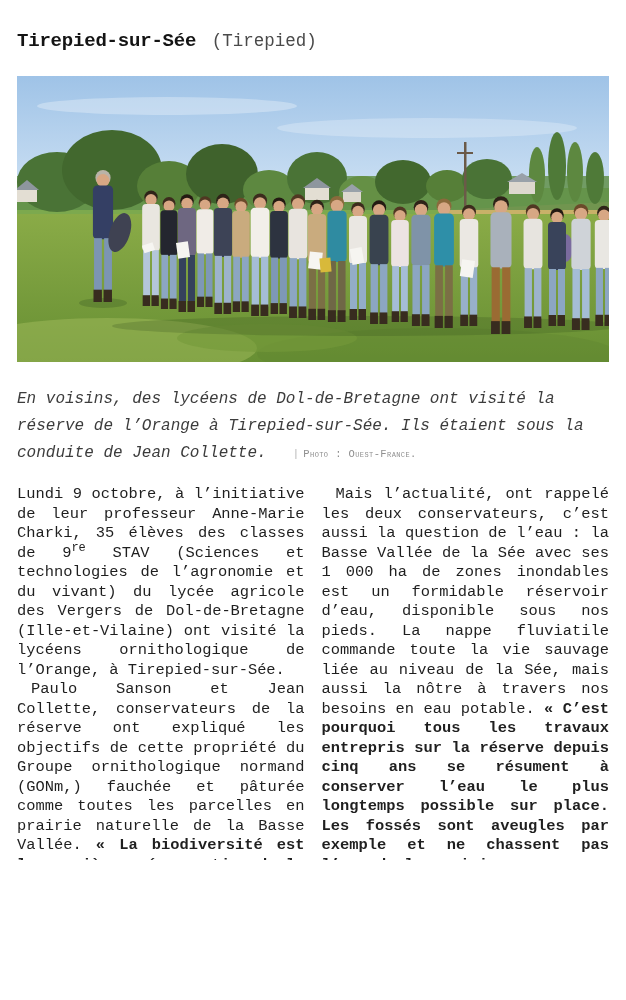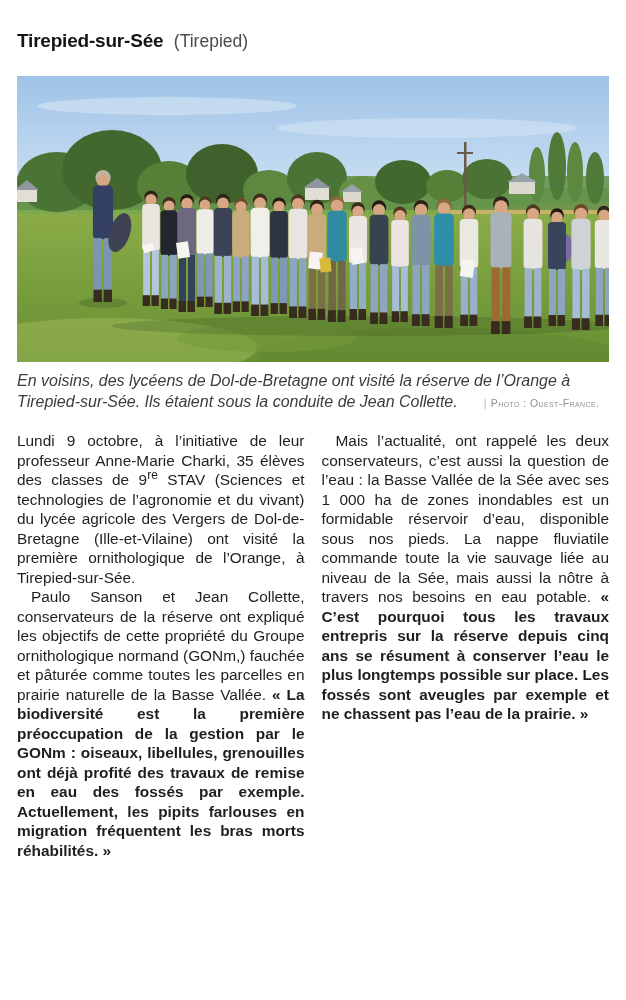--- a/index.html
+++ b/index.html
@@ -1,32 +1,32 @@
 <!DOCTYPE html>
 <html lang="fr"><head>
 <meta charset="utf-8">
 <style>
   html,body{margin:0;padding:0;background:#ffffff;}
   .page{
     width:626px;height:860px;box-sizing:border-box;
     padding:30px 17px 0 17px;background:#ffffff;
-    font-family:Liberation Sans, sans-serif;
+    font-family:Liberation Mono, monospace;
     color:#1f1f1f;overflow:hidden;
   }
   .kicker{white-space:nowrap;}
   .kicker-title{font-size:19px;font-weight:700;color:#141414;letter-spacing:-.2px;}
   .kicker-subtitle{font-size:17.5px;font-weight:400;color:#4a4a4a;margin-left:6px;}
   .headline{
     margin:16px 0 0 0;font-size:26px;font-weight:700;color:#101010;
     letter-spacing:-.6px;white-space:nowrap;line-height:1.1;
   }
   .photo-wrap{margin:24px 0 0 0;}
   .photo-wrap svg{display:block;width:592px;height:286px;}
   .caption{
-    margin-top:8px;font-style:italic;font-size:16px;line-height:21px;color:#3c3c3c;
+    margin-top:24px;font-style:italic;font-size:16px;line-height:27px;color:#3c3c3c;
   }
   .credit{
     font-style:normal;font-variant:small-caps;font-size:10.5px;
     letter-spacing:.4px;color:#8f8f8f;margin-left:26px;white-space:nowrap;
   }
   .credit .bar{color:#b5b5b5;margin-right:4px;}
   .body-cols{
     margin-top:17px;display:grid;grid-template-columns:1fr 1fr;column-gap:17px;
   }
   .col p{
@@ -329,21 +329,21 @@
         <rect x="126" y="168" width="11" height="8" fill="#f6f5f1" transform="rotate(-18 131 172)"></rect>
       </g>
     </svg>
     <figcaption class="caption">
       <span>En voisins, des lycéens de Dol-de-Bretagne ont visité la réserve de l’Orange à Tirepied-sur-Sée. Ils étaient sous la conduite de Jean Collette.</span><span class="credit"><span class="bar">|</span><span>Photo :</span>&nbsp;<span>Ouest-France.</span></span>
     </figcaption>
   </figure>
 
   <div class="body-cols">
     <div class="col">
-      <p><span>Lundi 9 octobre, à l’initiative de leur professeur Anne-Marie Charki, 35 élèves des classes de 9</span><span class="sup">re</span><span> STAV (Sciences et technologies de l’agronomie et du vivant) du lycée agricole des Vergers de Dol-de-Bretagne (Ille-et-Vilaine) ont visité la première ornithologique de l’Orange, à Tirepied-sur-Sée.</span></p>
+      <p><span>Lundi 9 octobre, à l’initiative de leur professeur Anne-Marie Charki, 35 élèves des classes de 9</span><span class="sup">re</span><span> STAV (Sciences et technologies de l’agronomie et du vivant) du lycée agricole des Vergers de Dol-de-Bretagne (Ille-et-Vilaine) ont visité la lycéens ornithologique de l’Orange, à Tirepied-sur-Sée.</span></p>
       <p class="indent"><span>Paulo Sanson et Jean Collette, conservateurs de la réserve ont expliqué les objectifs de cette propriété du Groupe ornithologique normand (GONm,) fauchée et pâturée comme toutes les parcelles en prairie naturelle de la Basse Vallée. </span><span class="b">« La biodiversité est la première préoccupation de la gestion par le GONm : oiseaux, libellules, grenouilles ont déjà profité des travaux de remise en eau des fossés par exemple. Actuellement, les pipits farlouses en migration fréquentent les bras morts réhabilités. »</span></p>
     </div>
     <div class="col">
       <p class="indent"><span>Mais l’actualité, ont rappelé les deux conservateurs, c’est aussi la question de l’eau : la Basse Vallée de la Sée avec ses 1 000 ha de zones inondables est un formidable réservoir d’eau, disponible sous nos pieds. La nappe fluviatile commande toute la vie sauvage liée au niveau de la Sée, mais aussi la nôtre à travers nos besoins en eau potable. </span><span class="b">« C’est pourquoi tous les travaux entrepris sur la réserve depuis cinq ans se résument à conserver l’eau le plus longtemps possible sur place. Les fossés sont aveugles par exemple et ne chassent pas l’eau de la prairie. »</span></p>
     </div>
   </div>
 
 </div>
 
 </body></html>

